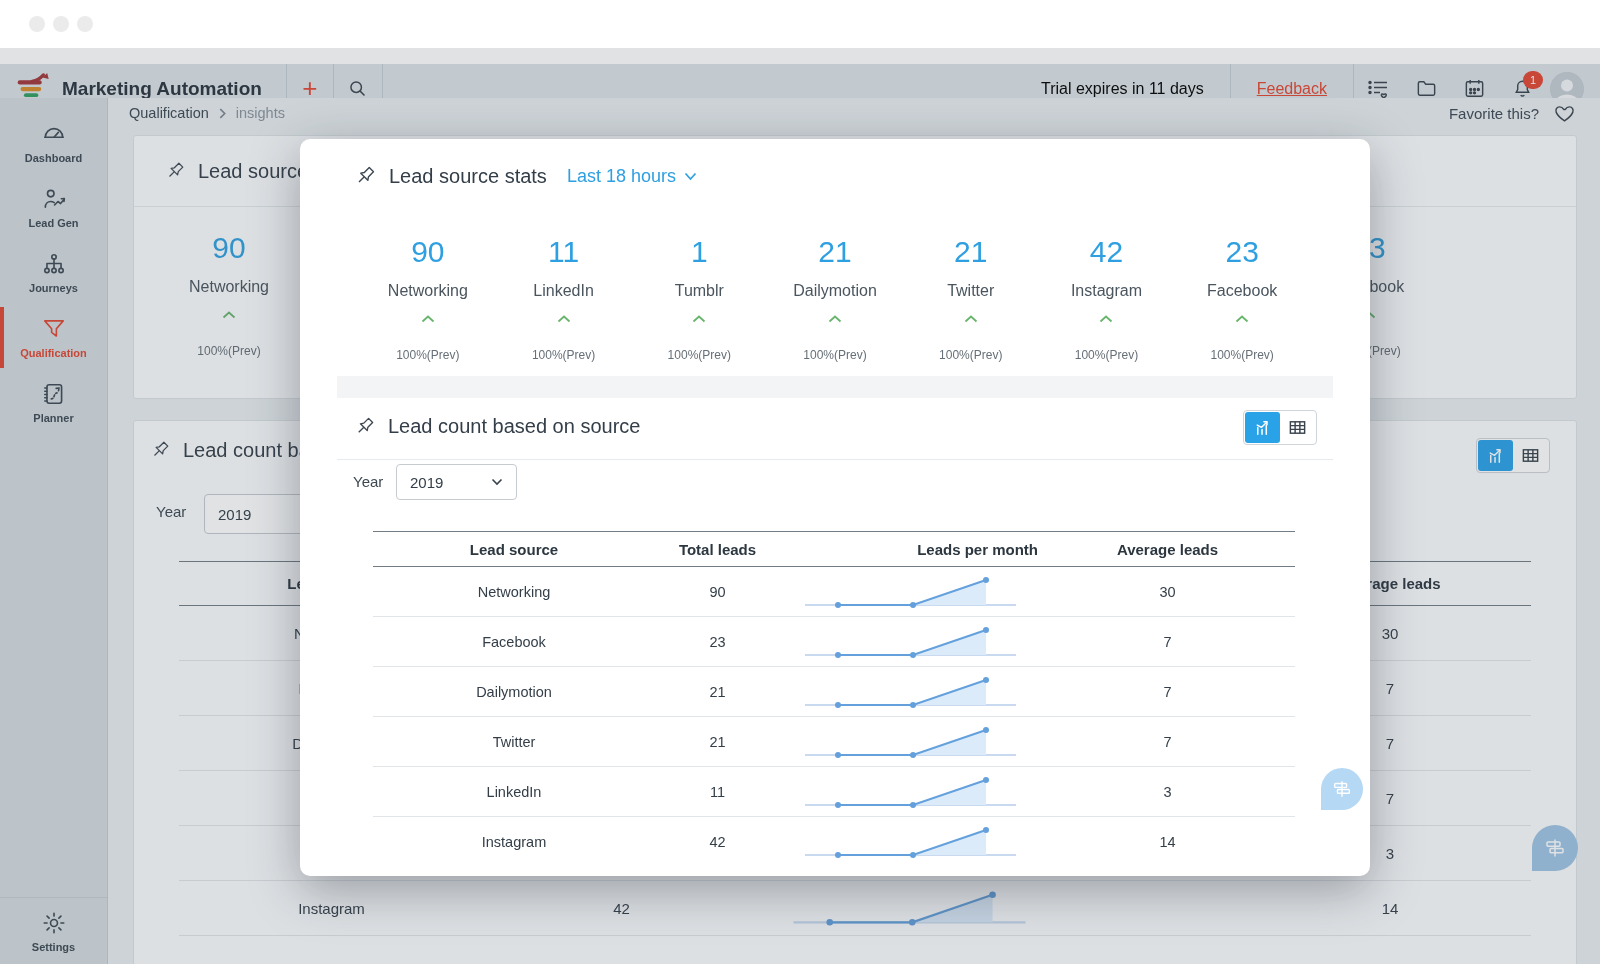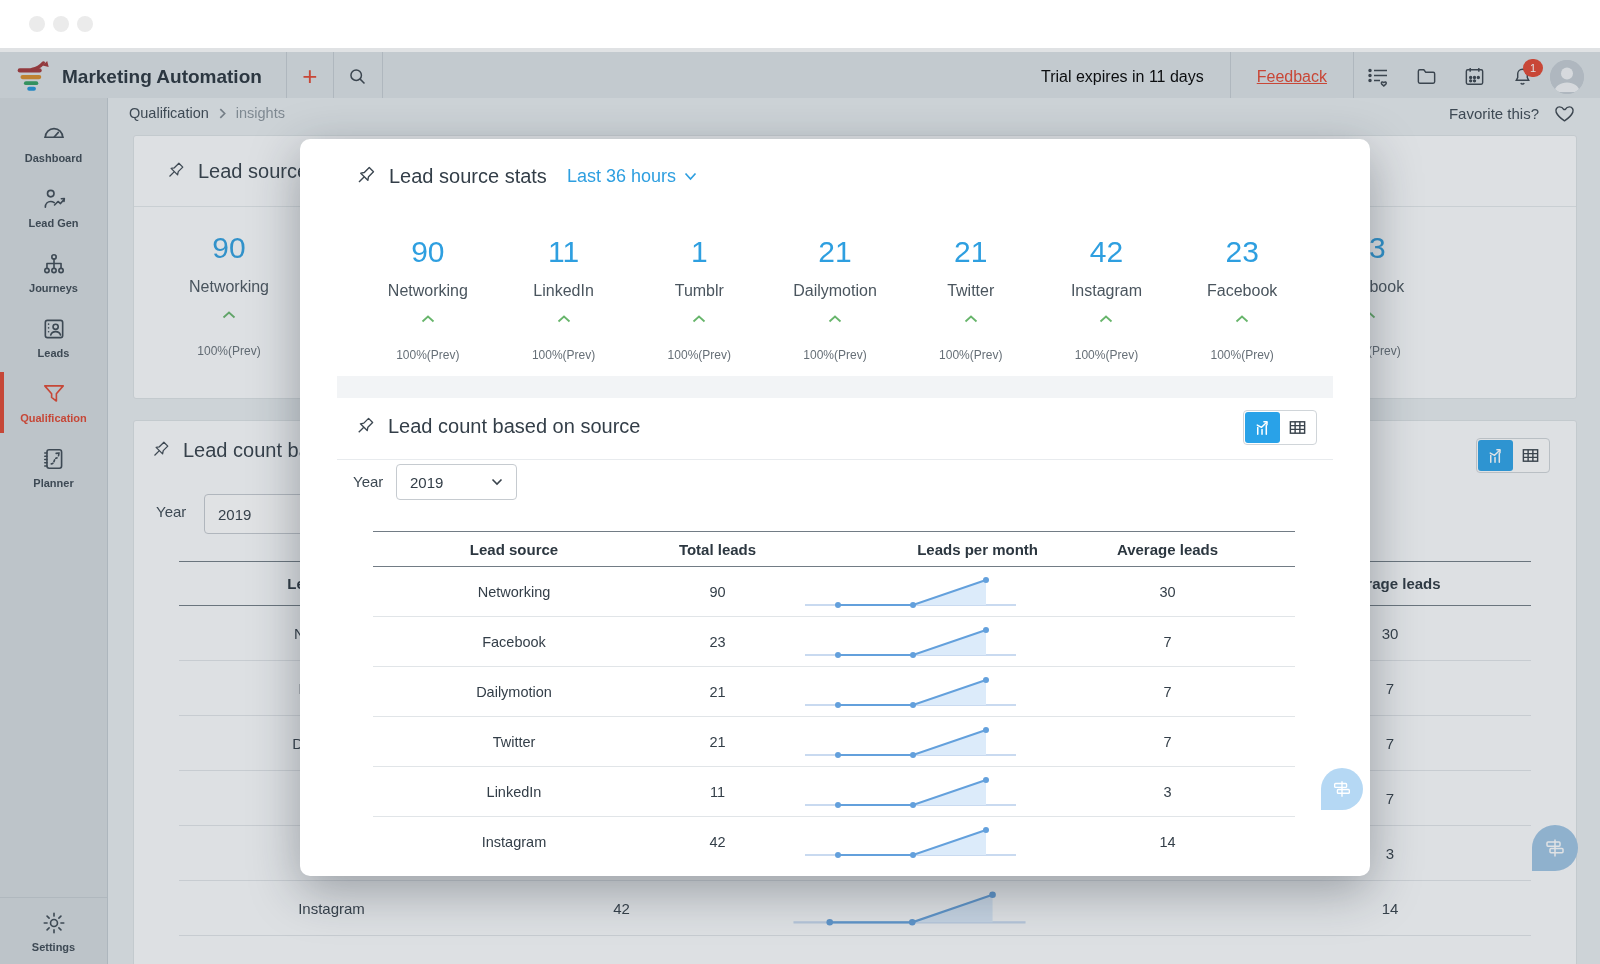--- a/index.html
+++ b/index.html
@@ -4,21 +4,21 @@
 <style>
   * { margin:0; padding:0; box-sizing:border-box; }
   body { font-family:"Liberation Sans", sans-serif; background:#fff; }
   .screen { position:relative; width:1600px; height:964px; overflow:hidden; background:#fff; }
 
   
   .titlebar { position:absolute; top:0; left:0; width:100%; height:48px; background:#ffffff; display:flex; align-items:center; padding-left:29px; gap:8px; }
   .dot { width:16px; height:16px; border-radius:50%; background:#ebebeb; }
 
   
-  .topbar { position:absolute; top:52px; left:0; width:100%; height:50px; background:#dce2e6; border-bottom:1px solid #bfc7cd; display:flex; align-items:center; }
+  .topbar { position:absolute; top:64px; left:0; width:100%; height:50px; background:#dce2e6; border-bottom:1px solid #bfc7cd; display:flex; align-items:center; }
   .tb-div { width:1px; height:50px; background:#c4ccd2; }
   .logo { margin-left:14px; width:38px; height:38px; display:flex; align-items:center; justify-content:center; }
   .app-name { margin:0 24px 0 10px; font-size:19px; font-weight:700; color:#27323c; white-space:nowrap; }
   .plus { width:46px; height:50px; background:none; border:none; color:#e3452f; font-size:26px; font-weight:400; cursor:pointer; }
   .tb-icon-btn { width:48px; height:50px; background:none; border:none; display:flex; align-items:center; justify-content:center; cursor:pointer; }
   .tb-spacer { flex:1; }
   .trial { color:#000000; font-size:16px; padding:0 26px; white-space:nowrap; }
   .feedback { color:#e3452f; font-size:16px; padding:0 26px; white-space:nowrap; cursor:pointer;text-decoration:underline; }
   .tb-right-icons { display:flex; align-items:center; gap:0; }
   .tb-ric { width:48px; height:50px; display:flex; align-items:center; justify-content:center; position:relative; cursor:pointer; background:none; border:none; }
@@ -214,29 +214,20 @@
     <div class="side-item">
       <svg width="26" height="26" viewBox="0 0 24 24" fill="none" stroke="currentColor" stroke-width="1.5" stroke-linecap="round" stroke-linejoin="round">
         <circle cx="12" cy="5.5" r="2"></circle>
           <circle cx="5.5" cy="18" r="2"></circle>
           <circle cx="12" cy="18" r="2"></circle>
           <circle cx="18.5" cy="18" r="2"></circle>
         <path d="M12 7.5v4M12 11.5H5.5V16M12 11.5h6.5V16M12 11.5V16"></path>
       </svg>
       <span class="slabel">Journeys</span>
     </div>
-    <div class="side-item">
-      <svg width="26" height="26" viewBox="0 0 24 24" fill="none" stroke="currentColor" stroke-width="1.5" stroke-linecap="round" stroke-linejoin="round">
-        <rect x="4" y="4" width="16" height="16" rx="2"></rect>
-          <circle cx="13.5" cy="10" r="2.4"></circle>
-        <path d="M9 17.5c.6-2 2.3-3.1 4.5-3.1s3.9 1.1 4.5 3.1"></path>
-          <path d="M7 7.5v.01M7 11v.01M7 14.5v.01"></path>
-      </svg>
-      <span class="slabel">Leads</span>
-    </div>
     <div class="side-item active">
       <svg width="26" height="26" viewBox="0 0 24 24" fill="none" stroke="currentColor" stroke-width="1.5" stroke-linejoin="round">
         <path d="M3.5 4.5h17l-6.3 7.2v6.8l-4.4-3.3v-3.5z"></path>
       </svg>
       <span class="slabel">Qualification</span>
     </div>
     <div class="side-item">
       <svg width="26" height="26" viewBox="0 0 24 24" fill="none" stroke="currentColor" stroke-width="1.5" stroke-linecap="round" stroke-linejoin="round">
         <rect x="5.5" y="3.5" width="13.5" height="17" rx="2"></rect>
         <path d="M5.5 6.5h-2M5.5 9.5h-2M5.5 12.5h-2M5.5 15.5h-2M5.5 18.5h-2"></path>
@@ -490,21 +481,21 @@
   <section class="modal">
     <div class="m-title-row">
       <svg width="24" height="24" viewBox="0 0 24 24" fill="none" stroke="#3d4852" stroke-width="1.4" stroke-linejoin="round">
         <g transform="rotate(45 12 12)">
             <path d="M9 3h6v7l2 3H7l2-3z"></path>
             <line x1="12" y1="13" x2="12" y2="20.5"></line>
           </g>
       </svg>
       <span class="m-title">Lead source stats</span>
       <span class="m-range">
-        <span>Last 36 hours</span>
+        <span>Last 18 hours</span>
         <svg width="13" height="9" viewBox="0 0 13 9" fill="none" stroke="#2e9fe0" stroke-width="1.7">
             <path d="M1.5 1.5L6.5 7l5-5.5"></path>
           </svg>
       </span>
     </div>
 
     <div class="stats-row m-stats">
       <div class="stat">
         <div class="stat-value">90</div>
         <div class="stat-label">Networking</div>

